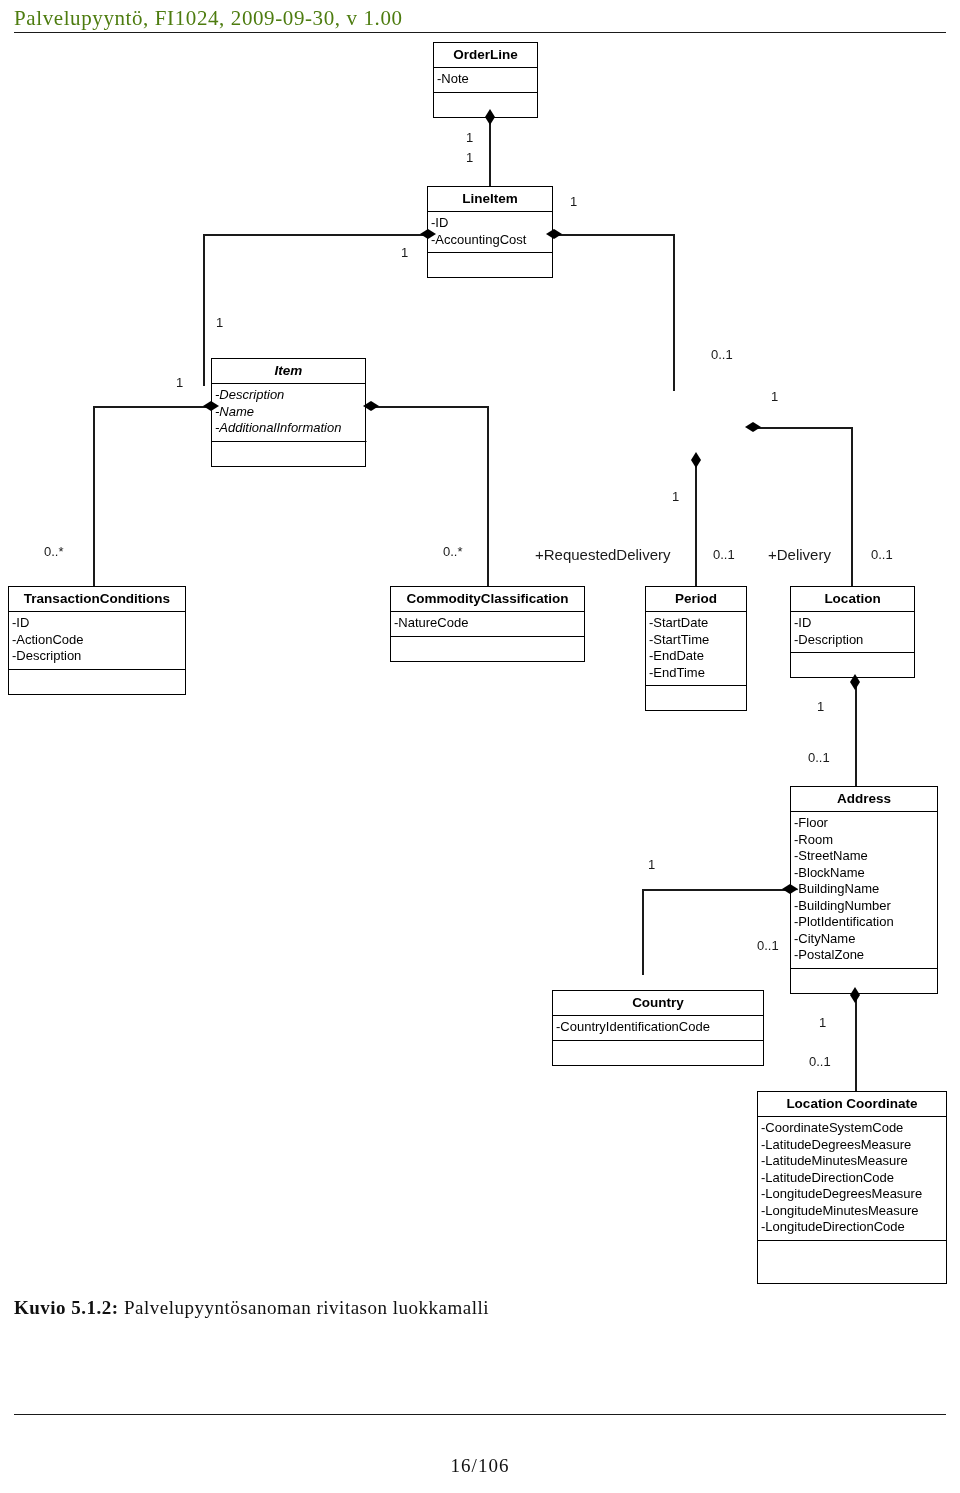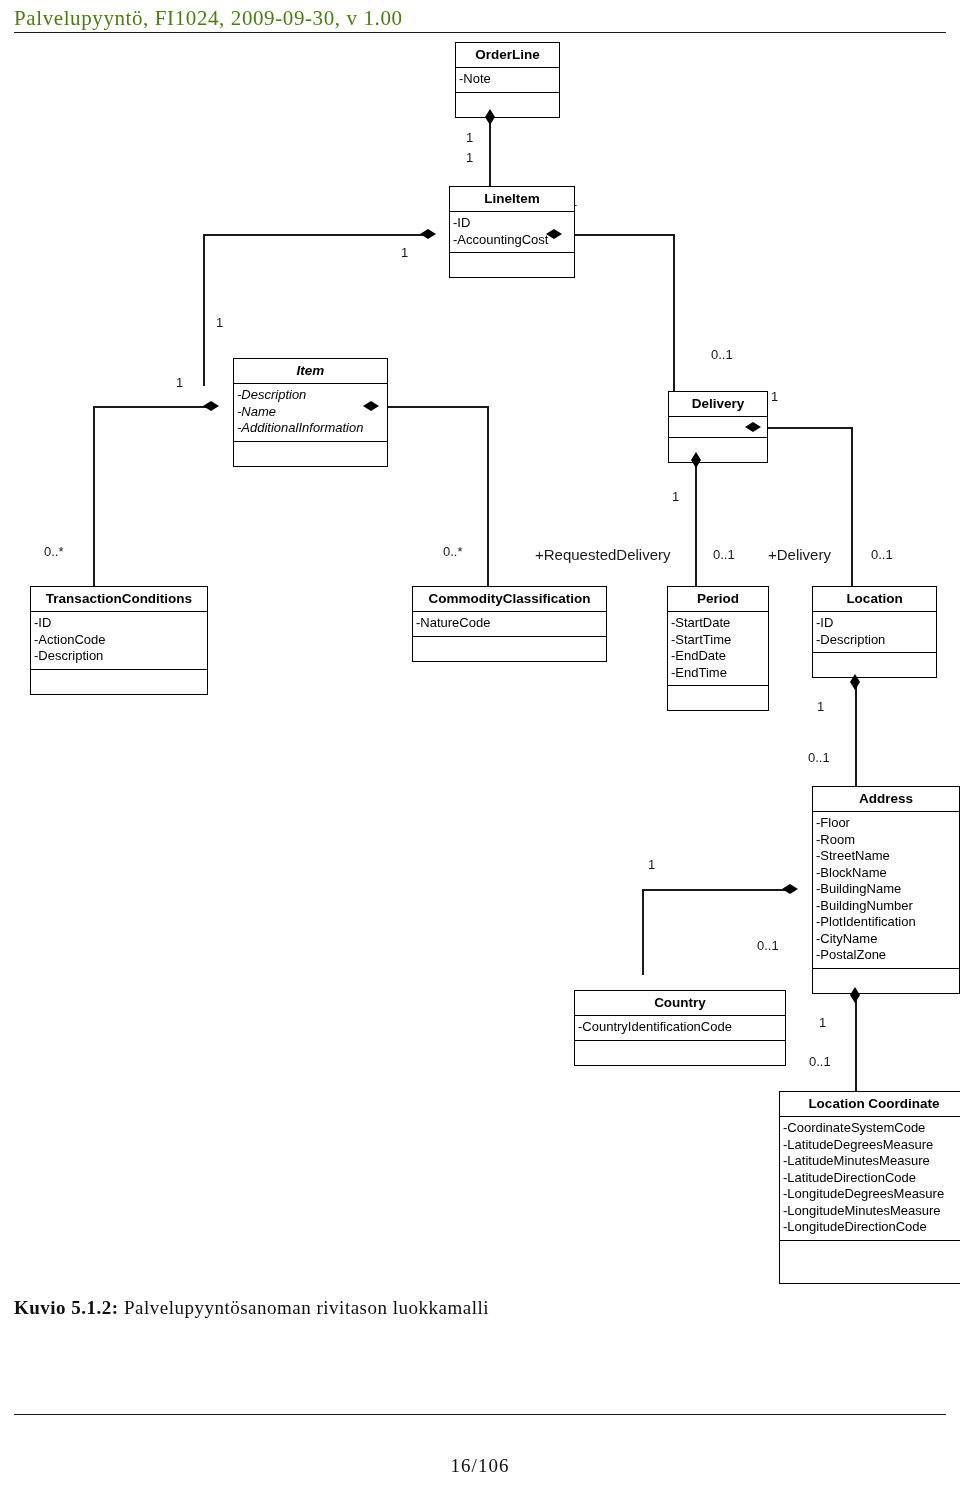--- a/index.html
+++ b/index.html
@@ -46,21 +46,20 @@
     height: 1300px;
   }
 
   
   .uml-class {
     position: absolute;
     box-sizing: border-box;
     border: 1.6px solid #000;
     background: #ffffff;
     z-index: 5;
-    margin-left: 22px;
   }
   .uml-name {
     box-sizing: border-box;
     text-align: center;
     font-weight: bold;
     font-size: 13.5px;
     line-height: 15px;
     padding: 4px 4px 5px 4px;
     border-bottom: 1.6px solid #000;
     white-space: nowrap;
@@ -251,25 +250,20 @@
   <div class="uml-class" style="left:211px; top:358px; width:155px;font-style:italic;">
     <div class="uml-name">Item</div>
     <div class="uml-attrs">
       <div class="attr">-Description</div>
       <div class="attr">-Name</div>
       <div class="attr">-AdditionalInformation</div>
     </div>
     <div class="uml-ops"></div>
   </div>
 
-  <div class="uml-class" style="left:646px; top:391px; width:100px;">
-    <div class="uml-name">Delivery</div>
-    <div class="uml-attrs empty"></div>
-    <div class="uml-ops"></div>
-  </div>
 
   <div class="uml-class" style="left:8px; top:586px; width:178px;">
     <div class="uml-name">TransactionConditions</div>
     <div class="uml-attrs">
       <div class="attr">-ID</div>
       <div class="attr">-ActionCode</div>
       <div class="attr">-Description</div>
     </div>
     <div class="uml-ops"></div>
   </div>

